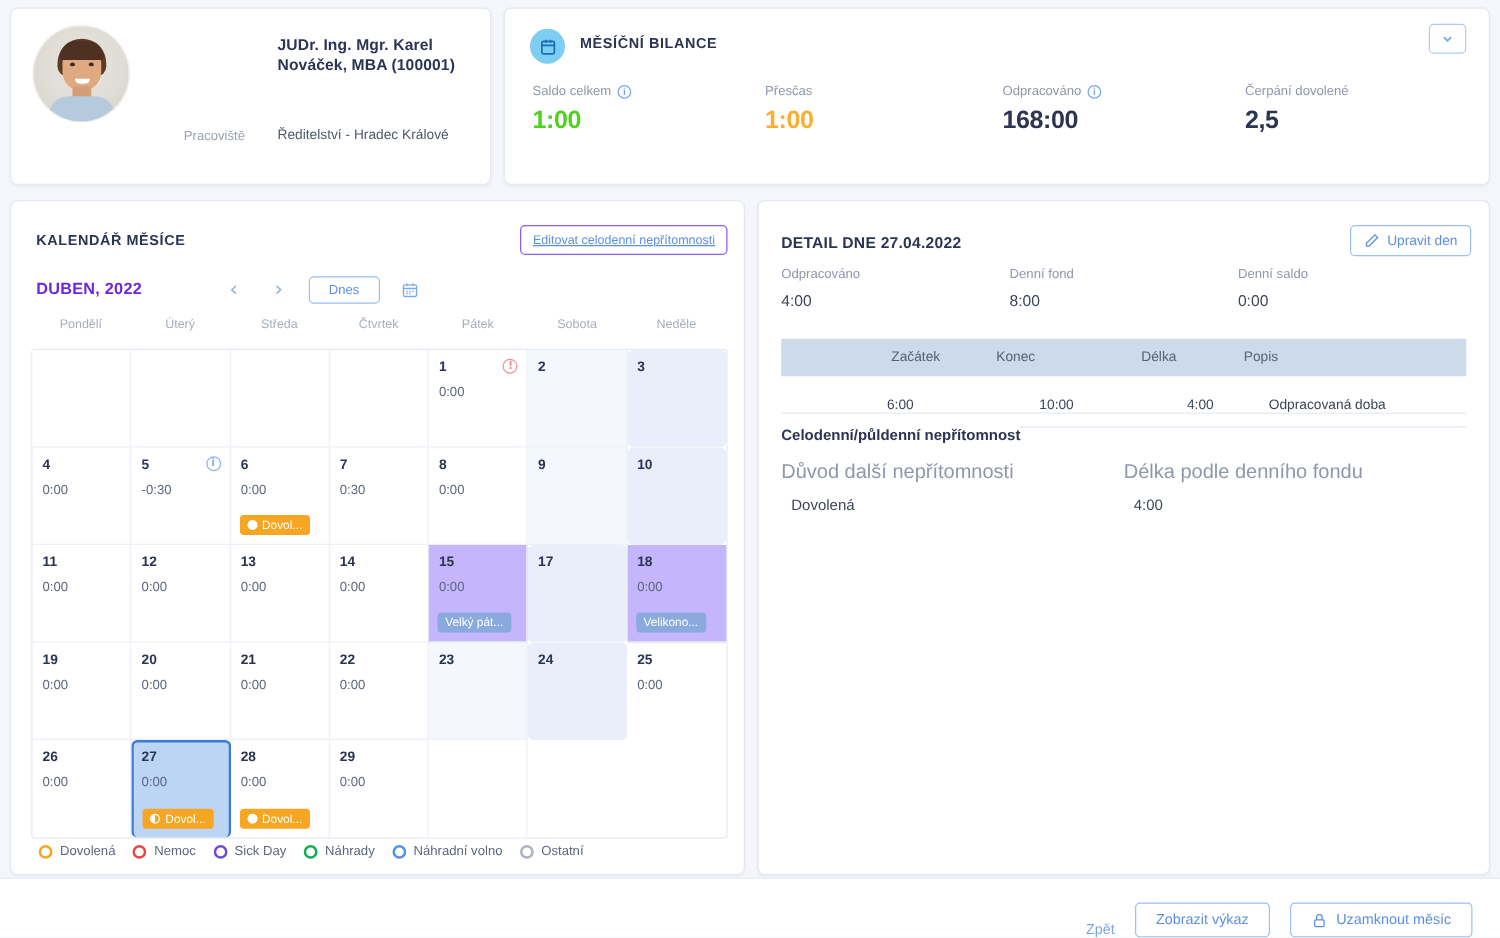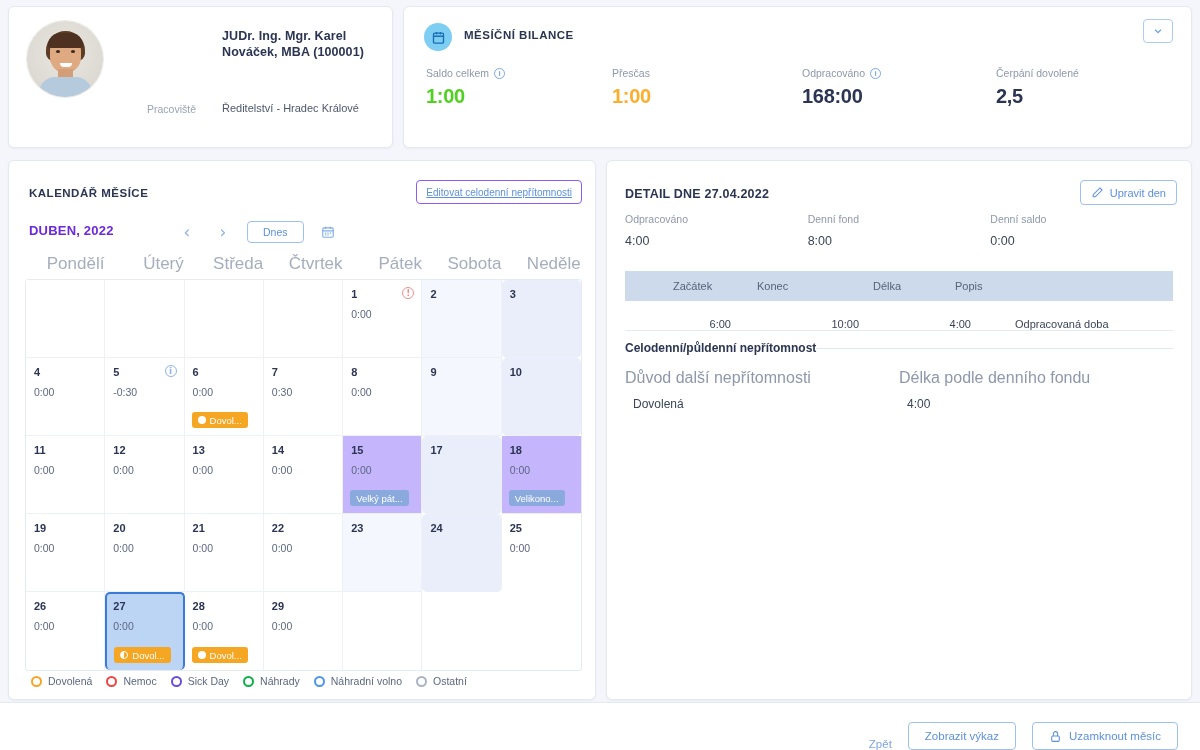--- a/index.html
+++ b/index.html
@@ -69,21 +69,21 @@
   .cal-month { position: absolute; left: 20px; top: 62px; font-size: 13px; font-weight: bold; color: #6d28d9; letter-spacing: .2px; }
   .cal-nav { position: absolute; left: 160px; top: 58px; display: flex; align-items: center; gap: 0; }
   .nav-arrow { width: 36px; height: 26px; display: flex; align-items: center; justify-content: center;
     color: #8fb4ea; font-size: 17px; cursor: pointer; font-family: "DejaVu Sans", sans-serif; }
   .btn-today { margin-left: 6px; height: 22px; padding: 0 15px; border: 1px solid #9cc0f0; border-radius: 4px;
     background: #fff; color: #5d8fe0; font-size: 10.5px; display: flex; align-items: center; cursor: pointer; }
   .cal-pick { margin-left: 17px; cursor: pointer; display: flex; align-items: center; }
   .cal-pick svg { width: 14px; height: 14px; }
 
   .dow-row { position: absolute; left: 16px; top: 93px; width: 556px; display: flex; }
-  .dow { width: 79.4px; text-align: right; font-size: 17px; color: #a6aebd; }
+  .dow { width: 79.4px; text-align: center; font-size: 10px; color: #a6aebd; }
 
   .grid { position: absolute; left: 16px; top: 118px; width: 557px; border: 1px solid #e6eaf2; border-radius: 3px;
     display: grid; grid-template-columns: repeat(7, 1fr); grid-auto-rows: 78px; background: #fff; }
   .cell { border-right: 1px solid #edf0f6; border-bottom: 1px solid #edf0f6; position: relative; padding: 8px 7px 0 8px; }
   .cell:nth-child(7n) { border-right: none; }
   .grid > .cell:nth-last-child(-n+7) { border-bottom: none; }
   .cell.sat { background: #f4f7fd; }
   .cell.sun { background: #e9eefa; border-radius: 5px; }
   .cell.holiday { background: #c4b5fd; }
   .cell.empty { background: #fff; }
@@ -117,25 +117,25 @@
   .dstat .lab { font-size: 10.5px; color: #8e98ab; margin-bottom: 9px; }
   .dstat .val { font-size: 12.5px; color: #3b4559; }
 
   .dt-table { position: absolute; left: 18px; top: 110px; right: 18px; }
   .th-row { display: flex; background: #ccdaec; height: 30px; align-items: center; font-size: 11px; color: #576277; }
   .tr-row { display: flex; height: 30px; align-items: flex-end; font-size: 11px; color: #3b4559; border-bottom: 1px solid #e6eaf2; gap: 20px; }
   .c-start { width: 118px; text-align: right; padding-right: 12px; }
   .c-end { width: 110px; text-align: right; padding-right: 14px; }
   .c-len { width: 88px; text-align: right; padding-right: 10px; }
   .c-desc { flex: 1; padding-left: 14px; }
-  .th-row .c-start { text-align: left; padding-left: 48px; }
+  .th-row .c-start { text-align: left; padding-left: 48px; margin-left: 40px; }
   .th-row .c-end { text-align: left; padding-left: 14px; }
   .th-row .c-len { text-align: left; padding-left: 20px; }
 
-  .abs-head { position: absolute; left: 18px; top: 180px; right: 18px; display: flex; align-items: center; }
+  .abs-head { position: absolute; left: 18px; top: 180px; right: 18px; display: flex; align-items: flex-start; }
   .abs-head .t { font-size: 12px; font-weight: bold; color: #2b3553; white-space: nowrap; }
   .abs-head .ln { flex: 1; height: 1px; background: #e1e6ef; }
   .abs-body { position: absolute; left: 18px; top: 208px; right: 18px; display: flex; }
   .abs-col { width: 290px; }
   .abs-col .lab { font-size: 16px; color: #8e98ab; margin-bottom: 10px; }
   .abs-col .val { font-size: 12px; color: #3b4559; padding-left: 8px; }
 
   
   .footer { position: absolute; left: 0; bottom: 0; width: 1200px; height: 48px; background: #fff;
     border-top: 1px solid #e3e8f1; display: flex; align-items: flex-end; justify-content: flex-end; padding-right: 22px; gap: 16px; }

